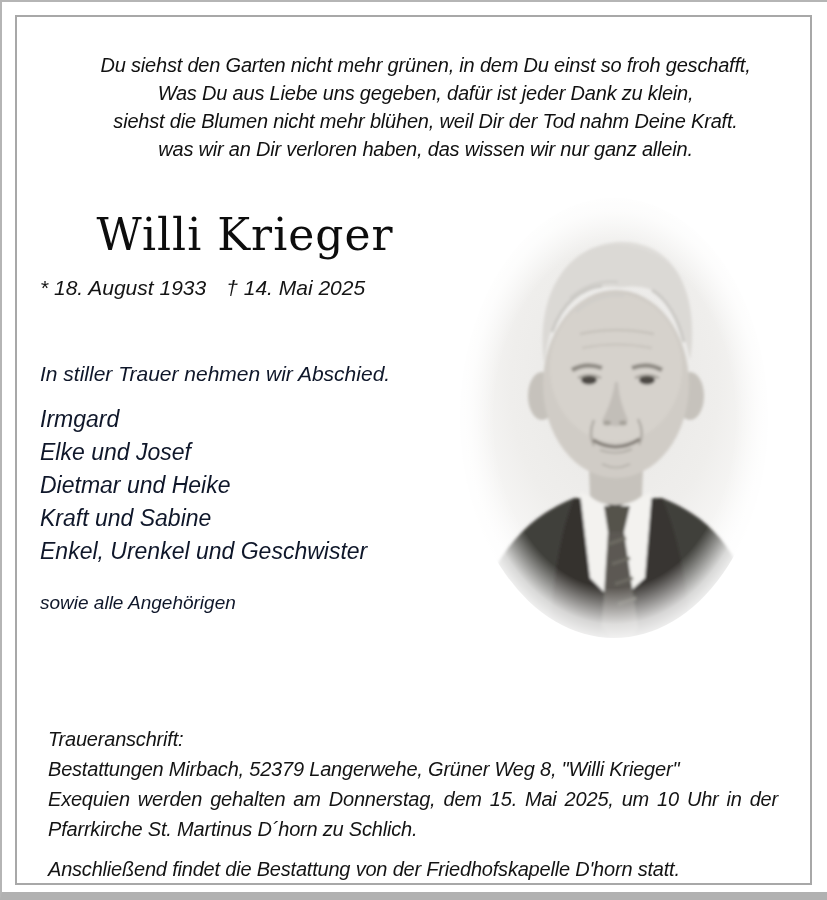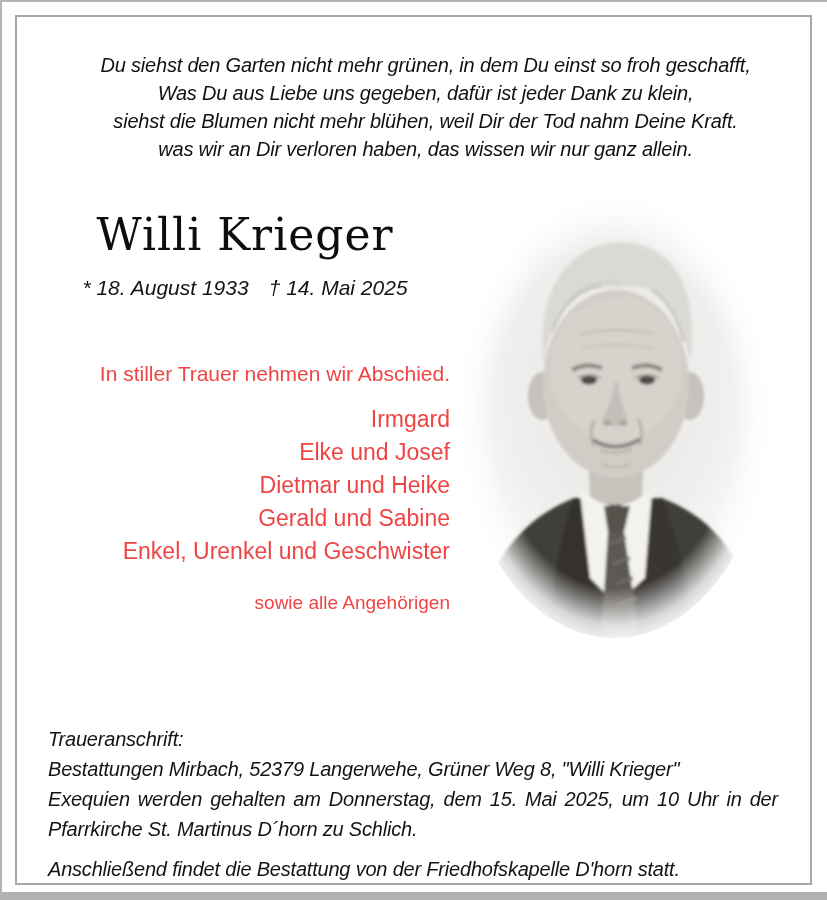--- a/index.html
+++ b/index.html
@@ -25,23 +25,23 @@
     text-align:center; font-style:italic; font-size:20px; line-height:28px;
     letter-spacing:-0.2px; color:#111111;
   }
   .name-block { position:absolute; left:40px; top:196px; width:410px; text-align:center; }
   .name {
     font-family:"DejaVu Serif", serif; 
     font-size:44px; line-height:78px; letter-spacing:1px; color:#0d0d0d; white-space:nowrap;
   }
   .dates {
     margin-top:2px; font-style:italic; font-size:21px; color:#141414;
-    display:flex; justify-content:center; gap:20px; white-space:nowrap;
+    display:flex; gap:20px; white-space:nowrap;
   }
-  .farewell { position:absolute; left:40px; top:360px; width:410px; text-align:right; color:#ef4444; }
+  .farewell { position:absolute; left:40px; top:360px; width:410px; text-align:left; font-style:italic; color:#0f172a; }
   .farewell-intro { font-size:21px; line-height:27px; margin-bottom:16px; }
   .mourner { font-size:23px; line-height:33px; }
   .farewell-closing { font-size:19px; line-height:30px; margin-top:20px; }
   .photo { position:absolute; left:452px; top:192px; width:325px; height:460px; }
   .footer {
     position:absolute; left:48px; top:724px; width:730px;
     font-style:italic; font-size:20px; line-height:30px; letter-spacing:-0.2px; color:#141414;
   }
   .service { }
   .service-l1 { text-align:justify; text-align-last:justify; }
@@ -129,21 +129,21 @@
       <rect width="325" height="460" fill="url(#vig)"></rect>
     </svg>
   </div>
 
   <div class="farewell">
     <div class="farewell-intro">In stiller Trauer nehmen wir Abschied.</div>
     <div class="mourners">
       <div class="mourner">Irmgard</div>
       <div class="mourner">Elke und Josef</div>
       <div class="mourner">Dietmar und Heike</div>
-      <div class="mourner">Gerald und Sabine</div>
+      <div class="mourner">Kraft und Sabine</div>
       <div class="mourner">Enkel, Urenkel und Geschwister</div>
     </div>
     <div class="farewell-closing">sowie alle Angehörigen</div>
   </div>
 
   <div class="footer">
     <div class="address-label">Traueranschrift:</div>
     <div class="address">Bestattungen Mirbach, 52379 Langerwehe, Grüner Weg 8, "Willi Krieger"</div>
     <div class="service">
       <div class="service-l1">Exequien werden gehalten am Donnerstag, dem 15. Mai 2025, um 10 Uhr in der</div>

